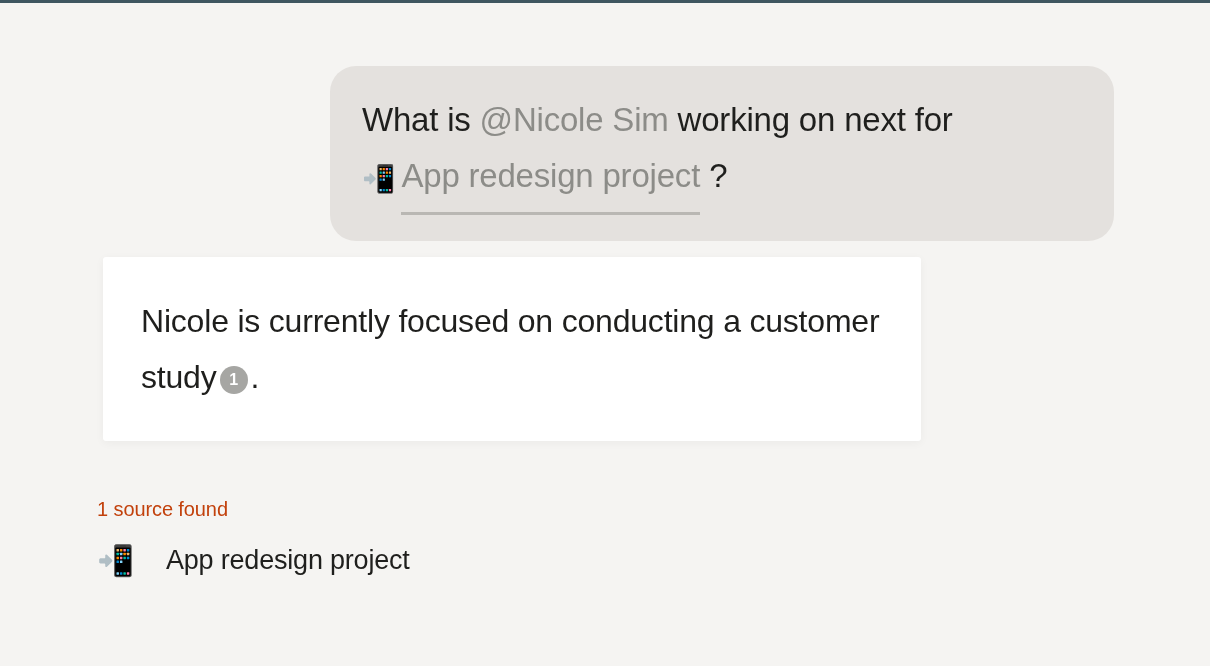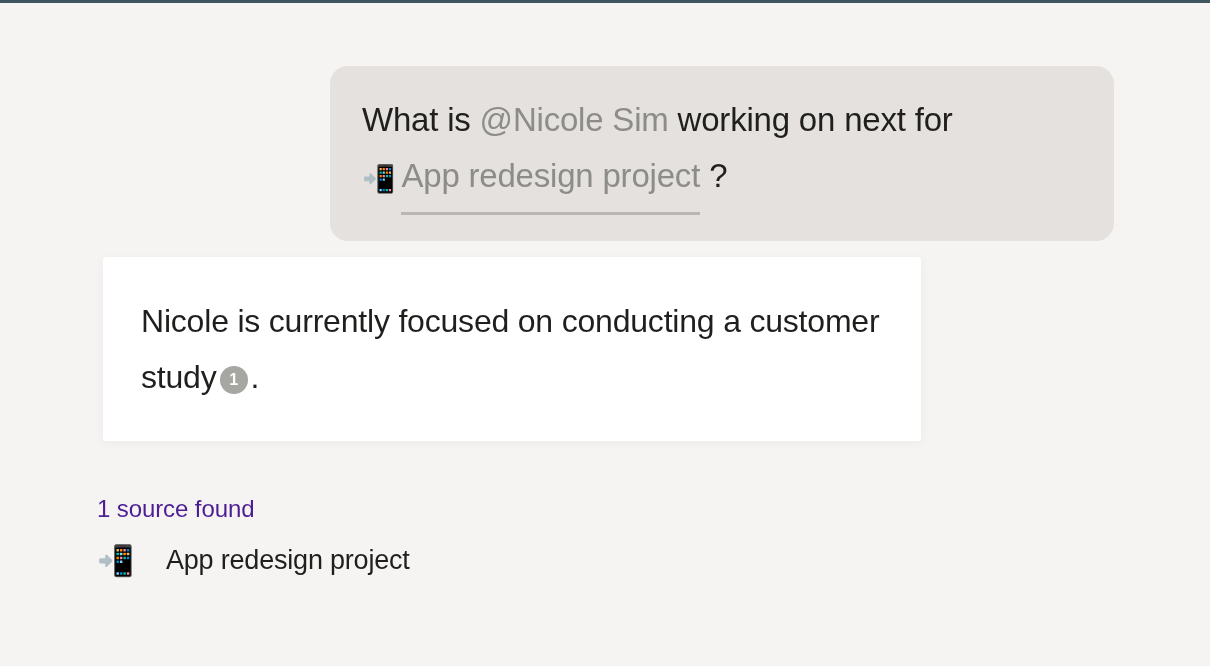--- a/index.html
+++ b/index.html
@@ -26,21 +26,21 @@
   }
 
   
   #question-bubble {
     position: absolute;
     left: 330px;
     top: 66px;
     width: 784px;
     min-height: 160px;
     background: #e4e1de;
-    border-radius: 18px;
+    border-radius: 26px;
     padding: 26px 32px 26px 32px;
   }
 
   .q-line {
     font-size: 33px;
     line-height: 56px;
     color: #1f1f1d;
     letter-spacing: -0.2px;
     white-space: nowrap;
   }
@@ -111,22 +111,22 @@
 
   
   #sources-section {
     position: absolute;
     left: 97px;
     top: 493px;
     width: 600px;
   }
 
   #sources-count {
-    font-size: 24px;
-    color: #4c1d95;
+    font-size: 20px;
+    color: #c2410c;
     letter-spacing: -0.1px;
     line-height: 32px;
   }
 
   #source-item {
     display: flex;
     align-items: center;
     margin-top: 20px;
     cursor: pointer;
   }

